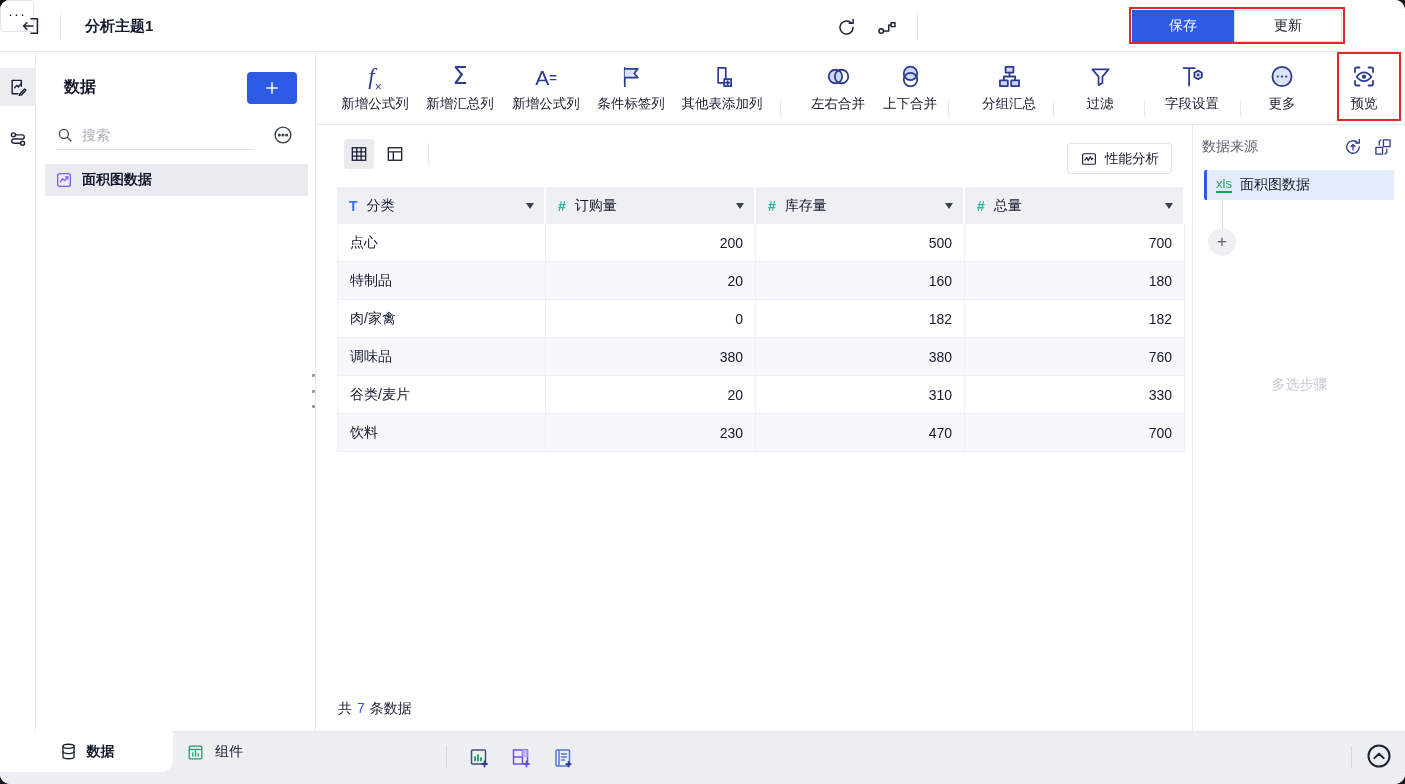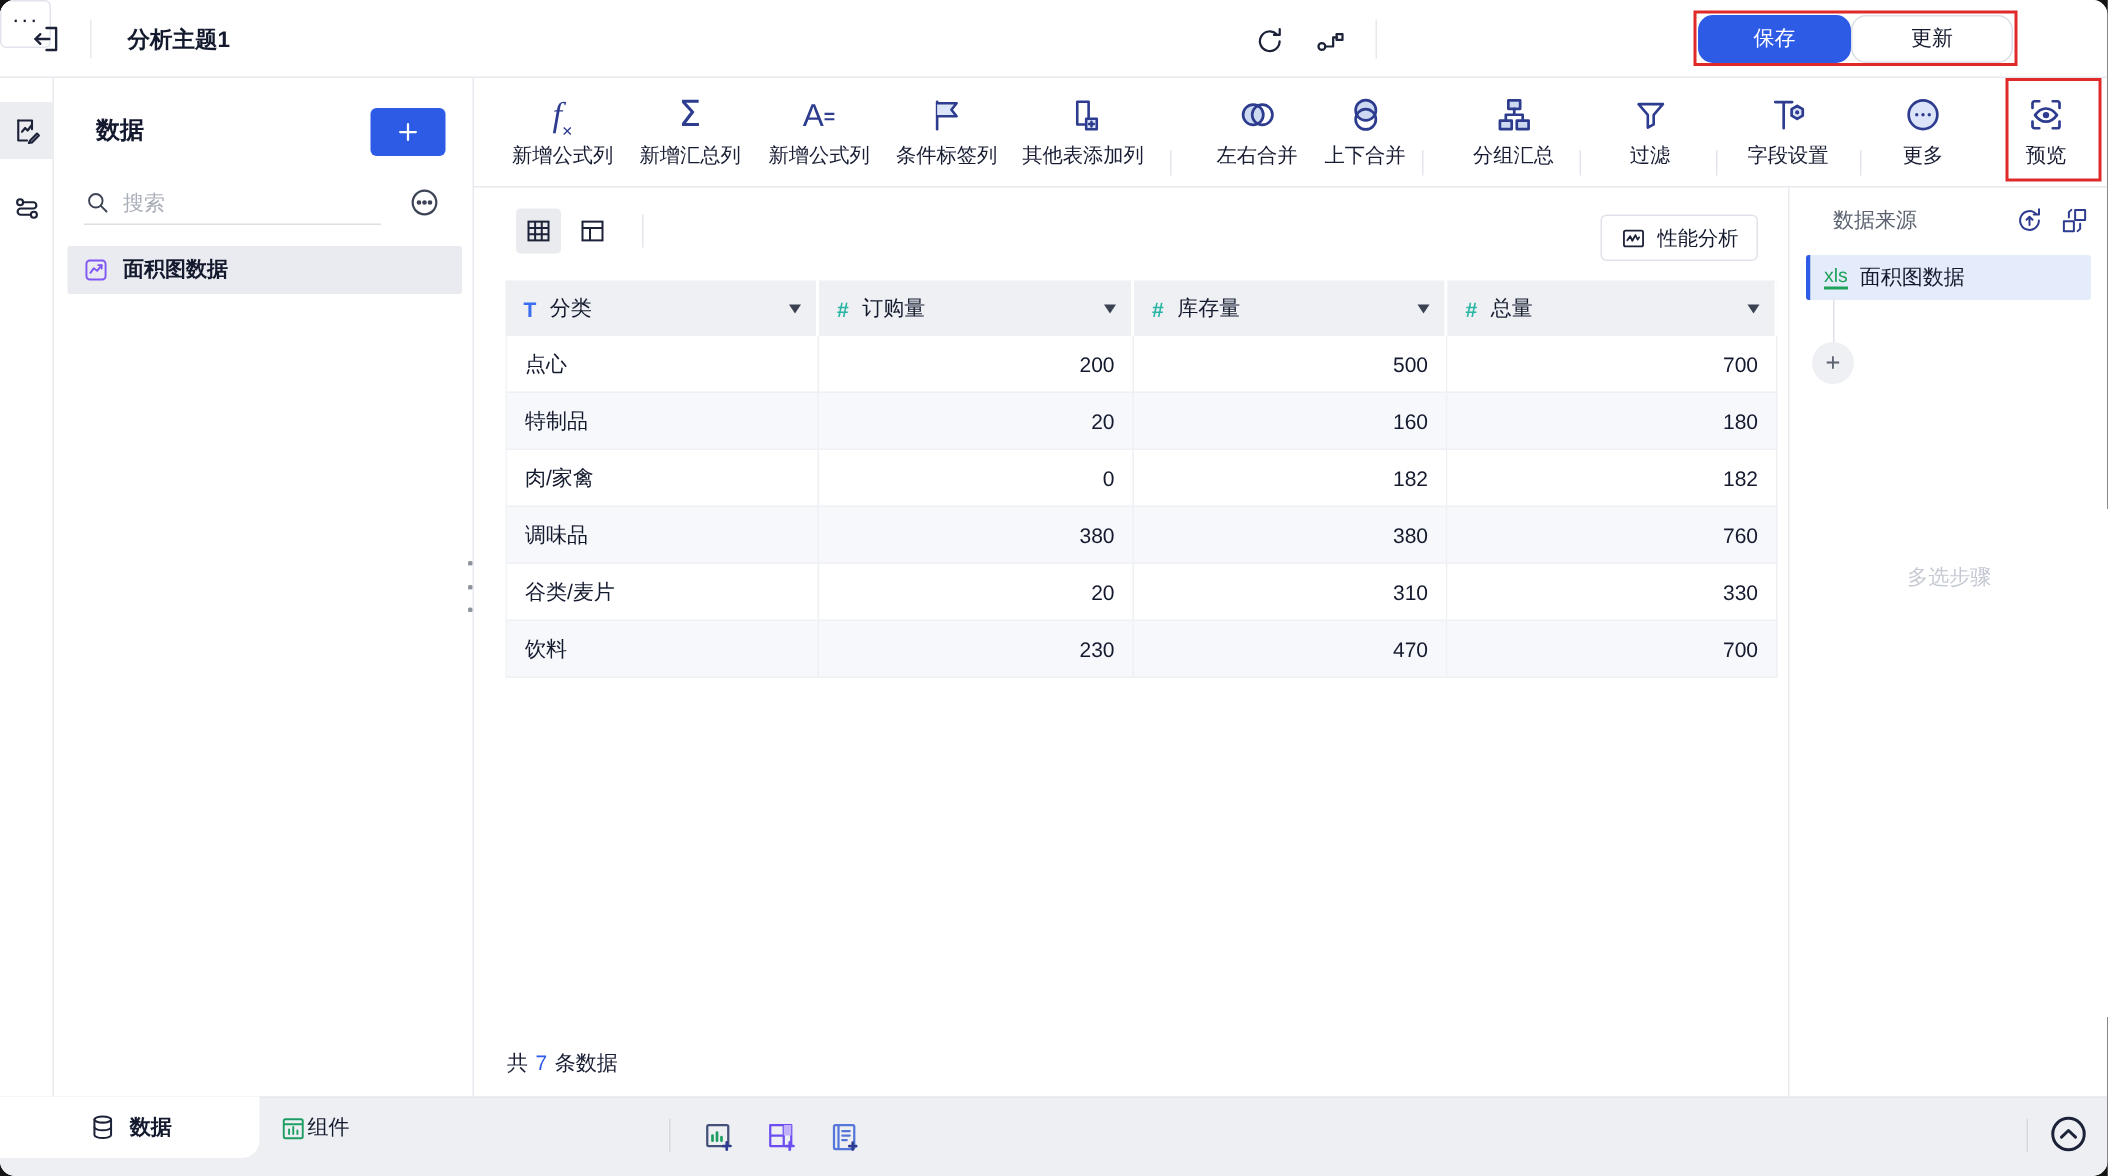--- a/index.html
+++ b/index.html
@@ -10,21 +10,21 @@
   .stdark { fill:none; stroke:#1c2238; stroke-width:1.7; stroke-linecap:round; stroke-linejoin:round; }
 
   
   .topbar { position:absolute; left:0; top:0; right:0; height:52px; background:#fff; border-bottom:1px solid #e7e9ee; z-index:5; }
   .exit-btn { position:absolute; left:16px; top:12px; width:30px; height:28px; display:flex; align-items:center; justify-content:center; cursor:pointer; }
   .tb-sep { position:absolute; top:13px; width:1px; height:26px; background:#e7e9ee; }
   .doc-title { position:absolute; left:85px; top:17px; font-size:15px; font-weight:700; }
   .icon-btn { position:absolute; top:14px; width:26px; height:26px; display:flex; align-items:center; justify-content:center; cursor:pointer; }
   .usage-box { position:absolute; left:940px; top:10px; width:172px; height:32px; border:1px solid #e1e4ea; border-radius:4px; display:flex; align-items:center; padding:0 10px 0 13px; font-size:13.5px; cursor:pointer; background:#fff; }
   .usage-box .chev { margin-left:auto; }
-  .btn { position:absolute; top:10px; height:32px; border-radius:10px; display:flex; align-items:center; justify-content:center; font-size:14px; cursor:pointer; }
+  .btn { position:absolute; top:10px; height:32px; border-radius:0; display:flex; align-items:center; justify-content:center; font-size:14px; cursor:pointer; }
   .btn-save { left:1132px; width:102px; background:#2e5be5; color:#fff; }
   .btn-update { left:1234px; width:108px; background:#fff; border:1px solid #dcdfe6; color:#141a2e; }
   .btn-more { left:1352px; width:34px; height:32px; top:10px; border:1px solid #e1e4ea; border-radius:4px; background:#fff; font-size:15px; letter-spacing:1px; color:#141a2e; display:flex; align-items:center; justify-content:center; padding-bottom:6px; cursor:pointer; }
 
   
   .rail { position:absolute; left:0; top:52px; bottom:53px; width:36px; background:#fff; border-right:1px solid #e7e9ee; z-index:4; }
   .rail-item { width:36px; height:38px; display:flex; align-items:center; justify-content:center; cursor:pointer; }
   .rail-item.sel { background:#ebedf1; }
 
   
@@ -68,33 +68,33 @@
   .caret { margin-left:auto; width:0; height:0; border-left:4.5px solid transparent; border-right:4.5px solid transparent; border-top:6px solid #3a4150; cursor:pointer; }
   .dtable td { height:38px; padding:0 12px; border-bottom:1px solid #eef0f3; border-right:1px solid #eef0f3; color:#141a2e; background:#fff; }
   .dtable td:first-child { border-left:1px solid #f2f4f6; }
   .dtable tbody tr:nth-child(even) td { background:#f7f8fb; }
   .dtable td.num { text-align:right; }
   .tbl-footer { position:absolute; left:22px; bottom:13px; font-size:14px; color:#171c33; }
   .tbl-footer .cnt { color:#2e5be5; margin:0 5px; }
 
   
   .rpanel { position:absolute; right:0; top:125px; width:211px; bottom:53px; background:#fff; }
-  .rp-title { position:absolute; left:28px; top:13px; font-size:14px; color:#5c6370;font-family:Liberation Serif, serif; }
+  .rp-title { position:absolute; left:8px; top:13px; font-size:14px; color:#5c6370;font-family:Liberation Serif, serif; }
   .rp-ic { position:absolute; top:12px; width:20px; height:20px; cursor:pointer; }
   .rp-step { position:absolute; left:10px; top:45px; width:190px; height:30px; background:#e4ecfb; border-left:3px solid #2e5be5; border-radius:2px; display:flex; align-items:center; padding-left:9px; gap:8px; cursor:pointer; }
   .xls-badge { font-size:13px; font-weight:400; color:#1fa25b; border-bottom:2px solid #1fa25b; line-height:1.1; }
   .rp-step-label { font-size:14px; color:#141a2e; }
   .rp-connector { position:absolute; left:28px; top:75px; width:1px; height:28px; background:#dfe2e8; }
   .rp-plus { position:absolute; left:14px; top:103px; width:28px; height:28px; border-radius:50%; background:#eef0f3; color:#5c6370; font-size:17px; display:flex; align-items:center; justify-content:center; cursor:pointer; }
   .rp-hint { position:absolute; left:0; right:0; top:247px; text-align:center; font-size:14px; color:#c5c9d3; line-height:1.85; }
 
   
   .bottombar { position:absolute; left:0; right:0; bottom:0; height:53px; background:#edeff3; border-top:1px solid #e3e6ea; z-index:5; }
   .tab-active { position:absolute; left:0; top:-1px; width:173px; height:41px; background:#fff; border-radius:0 0 12px 0; display:flex; align-items:center; justify-content:center; gap:9px; font-size:14px; font-weight:700; cursor:pointer; }
-  .tab-plain { position:absolute; left:186px; top:0; height:40px; display:flex; align-items:center; gap:0; font-size:14px; cursor:pointer; }
+  .tab-plain { position:absolute; left:186px; top:0; height:40px; display:flex; align-items:center; gap:10px; font-size:14px; cursor:pointer; }
   .bb-div { position:absolute; top:14px; width:1px; height:22px; background:#d5d8dd; }
   .bb-ic { position:absolute; top:13px; width:26px; height:26px; display:flex; align-items:center; justify-content:center; cursor:pointer; }
   .collapse-btn { position:absolute; left:1365px; top:10px; width:28px; height:28px; cursor:pointer; }
 
   
   .anno { position:absolute; border:2px solid #e02a2a; z-index:9; pointer-events:none; }
   .anno-save { left:1129px; top:7px; width:216px; height:37px; }
   .anno-preview { left:1337px; top:52px; width:64px; height:69px; }
 </style>
 </head>

